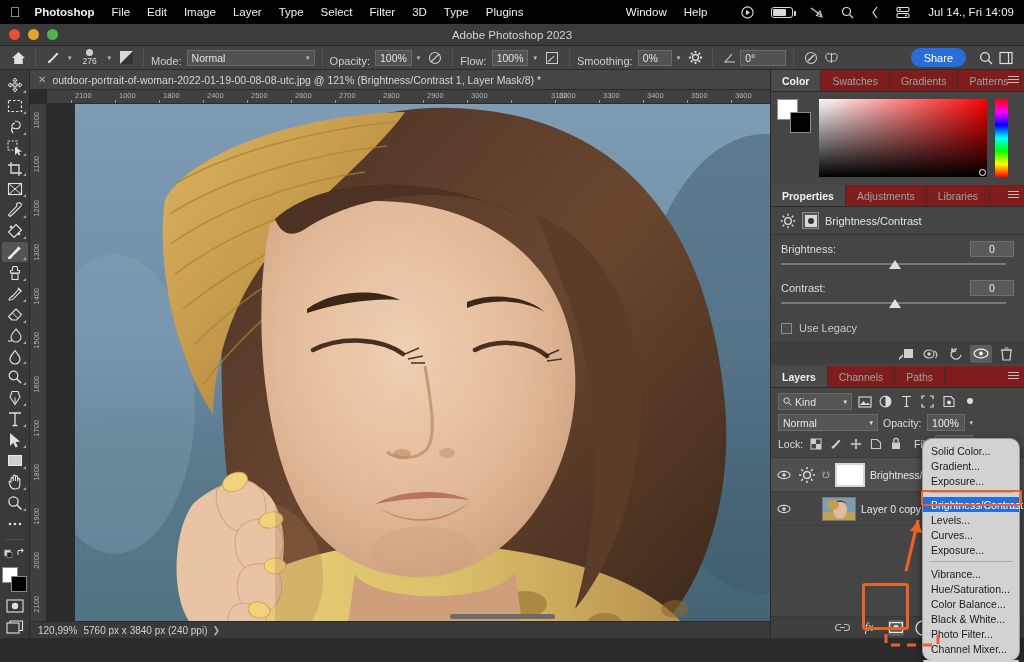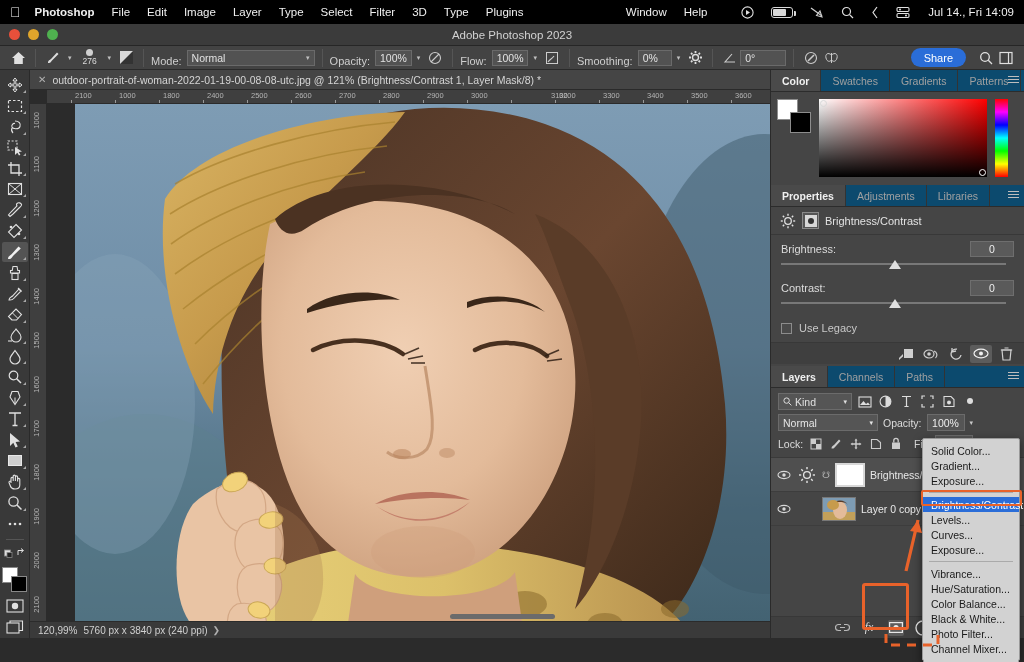--- a/index.html
+++ b/index.html
@@ -145,21 +145,21 @@
   .statusbar .dims { padding-right: 5px; }
   .statusbar .caret { color: #b0b0b0; font-size: 9px; }
   .hscroll {
     position: absolute; left: 420px; bottom: 19px; width: 105px; height: 5px;
     background: #6b6b6b; border-radius: 3px;
   }
 
   
   .rightcol { width: 254px; background: #3b3b3b; display: flex; flex-direction: column; border-left: 1px solid #2a2a2a; }
   .panel-tabs {
-    height: 22px; background: #0c4a6e; display: flex; align-items: stretch;
+    height: 22px; background: #7f1d1d; display: flex; align-items: stretch;
     border-bottom: 1px solid #2c2c2c; position: relative;
   }
   .ptab {
     padding: 0 11px; display: flex; align-items: center; font-size: 10.5px;
     color: #a0a0a0; cursor: pointer; border-right: 1px solid #333;
   }
   .ptab.active { background: #4a4a4a; color: #f0f0f0; font-weight: bold; }
   .ptab-menu {
     position: absolute; right: 5px; top: 6px; width: 11px; height: 9px; cursor: pointer;
   }
@@ -264,21 +264,21 @@
     position: absolute; left: 0; right: 0; bottom: 0; height: 22px; background: #3f3f3f;
     display: flex; align-items: center; gap: 11px; padding-left: 63px; border-top: 1px solid #383838;
   }
   .lp-foot .fico { width: 16px; height: 16px; display:flex;align-items:center;justify-content:center; cursor: pointer; }
   .lp-foot .fico.on { background: #5c5c5c; border-radius: 2px; }
 
   
   .dropdown {
     position: absolute; left: 922px; top: 438px; width: 98px; background: #d2d2d2;
     border: 1px solid #999; box-shadow: 0 3px 9px rgba(0,0,0,.55);
-    padding: 4px 0; z-index: 40; border-radius: 2px;
+    padding: 4px 0; z-index: 40; border-radius: 10px;
   }
   .dd-item {
     font-size: 10.5px; color: #1a1a1a; padding: 1.5px 8px; white-space: nowrap; cursor: pointer;
   }
   .dd-item.hl { background: #2a6dd8; color: #fff; }
   .dd-sep { height: 1px; background: #aaa; margin: 4px 6px; }
   .dd-caret {
     position: absolute; left: 0; right: 0; bottom: -14px; height: 14px;
     background: #d2d2d2; display: flex; align-items: center; justify-content: center;
     font-size: 8px; color: #333; border: 1px solid #999; border-top: none;

